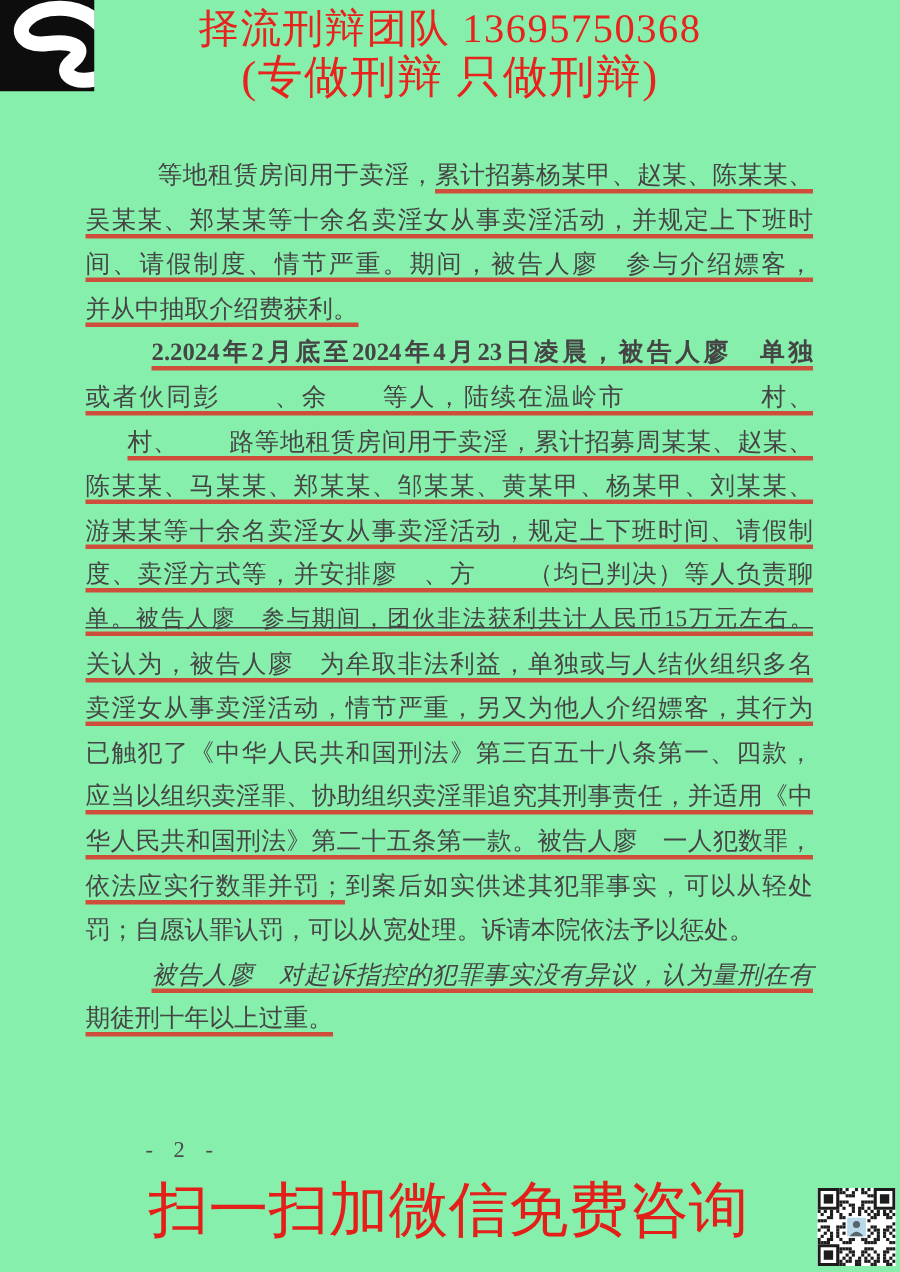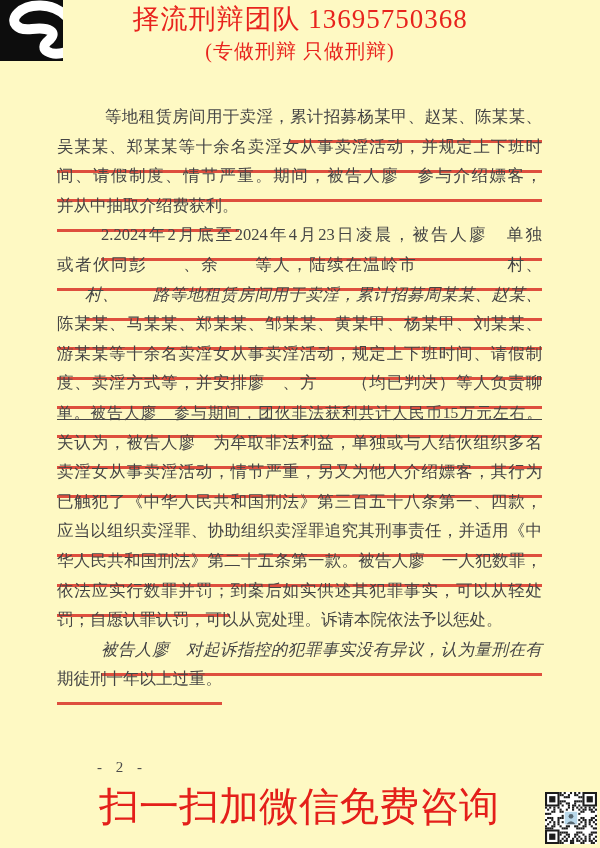--- a/index.html
+++ b/index.html
@@ -1,34 +1,34 @@
 <!DOCTYPE html>
 <html><head>
 <meta charset="utf-8">
 <style>
   html,body { margin:0; padding:0; background:#ffffff; }
   .page {
-    position:relative; width:600px; height:848px; background:#fef9c3;
+    position:relative; width:600px; height:848px; background:#86efac;
     overflow:hidden; font-family:"Liberation Serif","DejaVu Serif",serif;
   }
   
   .logo { position:absolute; left:0; top:0; width:63px; height:61px; }
   
   .ad-header { position:absolute; left:0; top:0; width:100%; text-align:center; color:#e8231d; }
   .ad-header .h1 { font-size:27px; line-height:34px; margin-top:2px; letter-spacing:1px; }
-  .ad-header .h2 { font-size:20px; line-height:31px; letter-spacing:1px; }
+  .ad-header .h2 { font-size:30px; line-height:31px; letter-spacing:1px; }
   
   .doc-body {
     position:absolute; left:57px; top:102px; width:485px;
     font-size:16.5px; color:#454545; line-height:29.6px;
   }
   .line { text-align:justify; text-align-last:left; white-space:normal; }
   .line.jl { text-align-last:justify; }
   .line.tight { font-size:15.5px;text-decoration:underline; }
-  .u { border-bottom:3px solid rgba(217,55,43,0.88); padding-bottom:14px; }
+  .u { border-bottom:3px solid rgba(217,55,43,0.88); padding-bottom:0; }
   
   .pageno {
     position:absolute; left:97px; top:759px; font-size:15px; color:#4c4c4c;
     letter-spacing:5px;
   }
   
   .cta {
     position:absolute; left:99px; top:779px; font-size:40px; color:#e41f1a;
     letter-spacing:0px; white-space:nowrap;
   }
@@ -51,23 +51,23 @@
   <div class="ad-header">
     <div class="h1">择流刑辩团队 13695750368</div>
     <div class="h2">(专做刑辩 只做刑辩)</div>
   </div>
 
   <div class="doc-body" id="doc-body">
       <div class="line jl" style="padding-left: 48px;"><span>等地租赁房间用于卖淫，</span><span class="u">累计招募杨某甲、赵某、陈某某、</span></div>
       <div class="line jl"><span class="u">吴某某、郑某某等十余名卖淫女从事卖淫活动，并规定上下班时</span></div>
       <div class="line jl"><span class="u">间、请假制度、情节严重。期间，被告人廖　参与介绍嫖客，</span></div>
       <div class="line"><span class="u">并从中抽取介绍费获利。</span></div>
-      <div class="line jl" style="padding-left: 44px;"><span class="u">2.2024年2月底至2024年4月23日凌晨，被告人廖　单独</span></div>
+      <div class="line jl" style="padding-left: 44px; font-weight: bold;"><span class="u">2.2024年2月底至2024年4月23日凌晨，被告人廖　单独</span></div>
       <div class="line jl"><span class="u">或者伙同彭　　、余　　等人，陆续在温岭市　　　　　村、</span></div>
-      <div class="line jl" style="padding-left: 28px; font-style: italic;"><span class="u">村、　　路等地租赁房间用于卖淫，累计招募周某某、赵某、</span></div>
+      <div class="line jl" style="padding-left: 28px;"><span class="u">村、　　路等地租赁房间用于卖淫，累计招募周某某、赵某、</span></div>
       <div class="line jl"><span class="u">陈某某、马某某、郑某某、邹某某、黄某甲、杨某甲、刘某某、</span></div>
       <div class="line jl"><span class="u">游某某等十余名卖淫女从事卖淫活动，规定上下班时间、请假制</span></div>
       <div class="line jl"><span class="u">度、卖淫方式等，并安排廖　、方　　（均已判决）等人负责聊</span></div>
       <div class="line jl tight"><span class="u">单。被告人廖　参与期间，团伙非法获利共计人民币15万元左右。</span></div>
       <div class="line jl"><span class="u">关认为，被告人廖　为牟取非法利益，单独或与人结伙组织多名</span></div>
       <div class="line jl"><span class="u">卖淫女从事卖淫活动，情节严重，另又为他人介绍嫖客，其行为</span></div>
       <div class="line jl"><span>已触犯了《中华人民共和国刑法》第三百五十八条第一、四款，</span></div>
       <div class="line jl"><span class="u">应当以组织卖淫罪、协助组织卖淫罪追究其刑事责任，并适用《中</span></div>
       <div class="line jl"><span class="u">华人民共和国刑法》第二十五条第一款。被告人廖　一人犯数罪，</span></div>
       <div class="line jl"><span class="u">依法应实行数罪并罚；</span><span>到案后如实供述其犯罪事实，可以从轻处</span></div>

